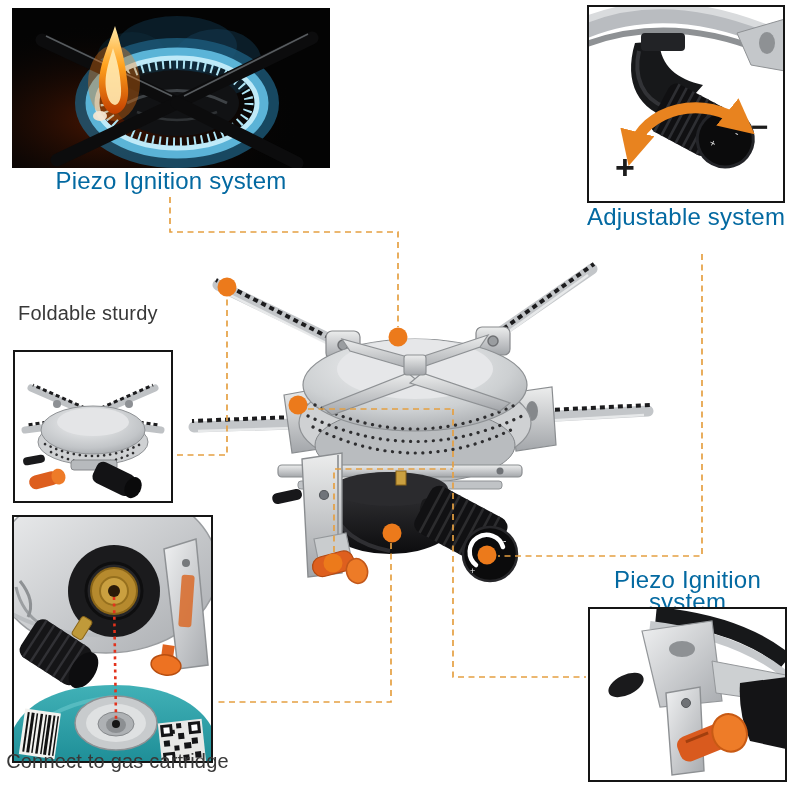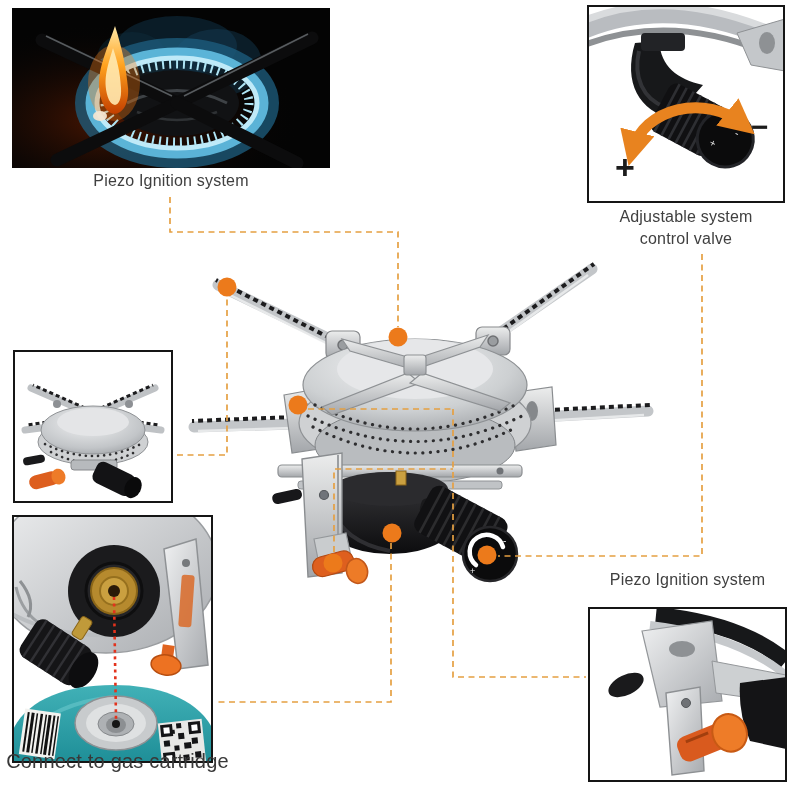--- a/index.html
+++ b/index.html
@@ -3,21 +3,21 @@
 <meta charset="utf-8">
 <style>
   html,body{margin:0;padding:0;}
   body{
     width:800px;height:800px;position:relative;background:#ffffff;
     font-family:"Liberation Sans", sans-serif;color:#3a3a3a;overflow:hidden;
   }
   svg{display:block;font-family:inherit;}
   .abs{position:absolute;}
   .caption{
-    text-align:center;font-size:16px;line-height:22px;color:#404040;letter-spacing:.2px;
+    text-align:center;font-size:24px;line-height:22px;color:#0369a1;letter-spacing:.2px;
   }
   .caption-lg{font-size:20px;line-height:26px;color:#383838;}
   .inset{
     position:absolute;background:#fff;border:2px solid #151515;box-sizing:border-box;overflow:hidden;
   }
   .flame-photo{
     position:absolute;left:12px;top:8px;width:318px;height:160px;background:#030303;overflow:hidden;
   }
   #flame-caption{left:12px;top:170px;width:318px;}
   #valve-inset{left:587px;top:5px;width:198px;height:198px;}
@@ -123,24 +123,24 @@
     </g>
 
     <path d="M44,142 A64 52 0 0 1 152,116" fill="none" stroke="#E8831F" stroke-width="11" marker-start="url(#arrowHead)" marker-end="url(#arrowHead)"></path>
 
     <text x="26" y="172" font-size="34" font-weight="bold" fill="#1c1c1c">+</text>
     <text x="162" y="130" font-size="30" font-weight="bold" fill="#1c1c1c">−</text>
   </svg>
 </div>
 <div class="abs caption" id="valve-caption">
   <div>Adjustable system</div>
-  <div>control valve</div>
 </div>
 
 <div class="abs caption caption-lg" id="foldable-label">
+  <div>Foldable sturdy</div>
 </div>
 <div class="inset" id="foldable-inset">
   <svg width="156" height="149" viewBox="0 0 156 149">
     <defs>
       <radialGradient id="domeS" cx="45%" cy="35%" r="75%">
         <stop offset="0%" stop-color="#f1f2f3"></stop>
           <stop offset="70%" stop-color="#c2c5c8"></stop>
           <stop offset="100%" stop-color="#9b9ea2"></stop>
       </radialGradient>
     </defs>

